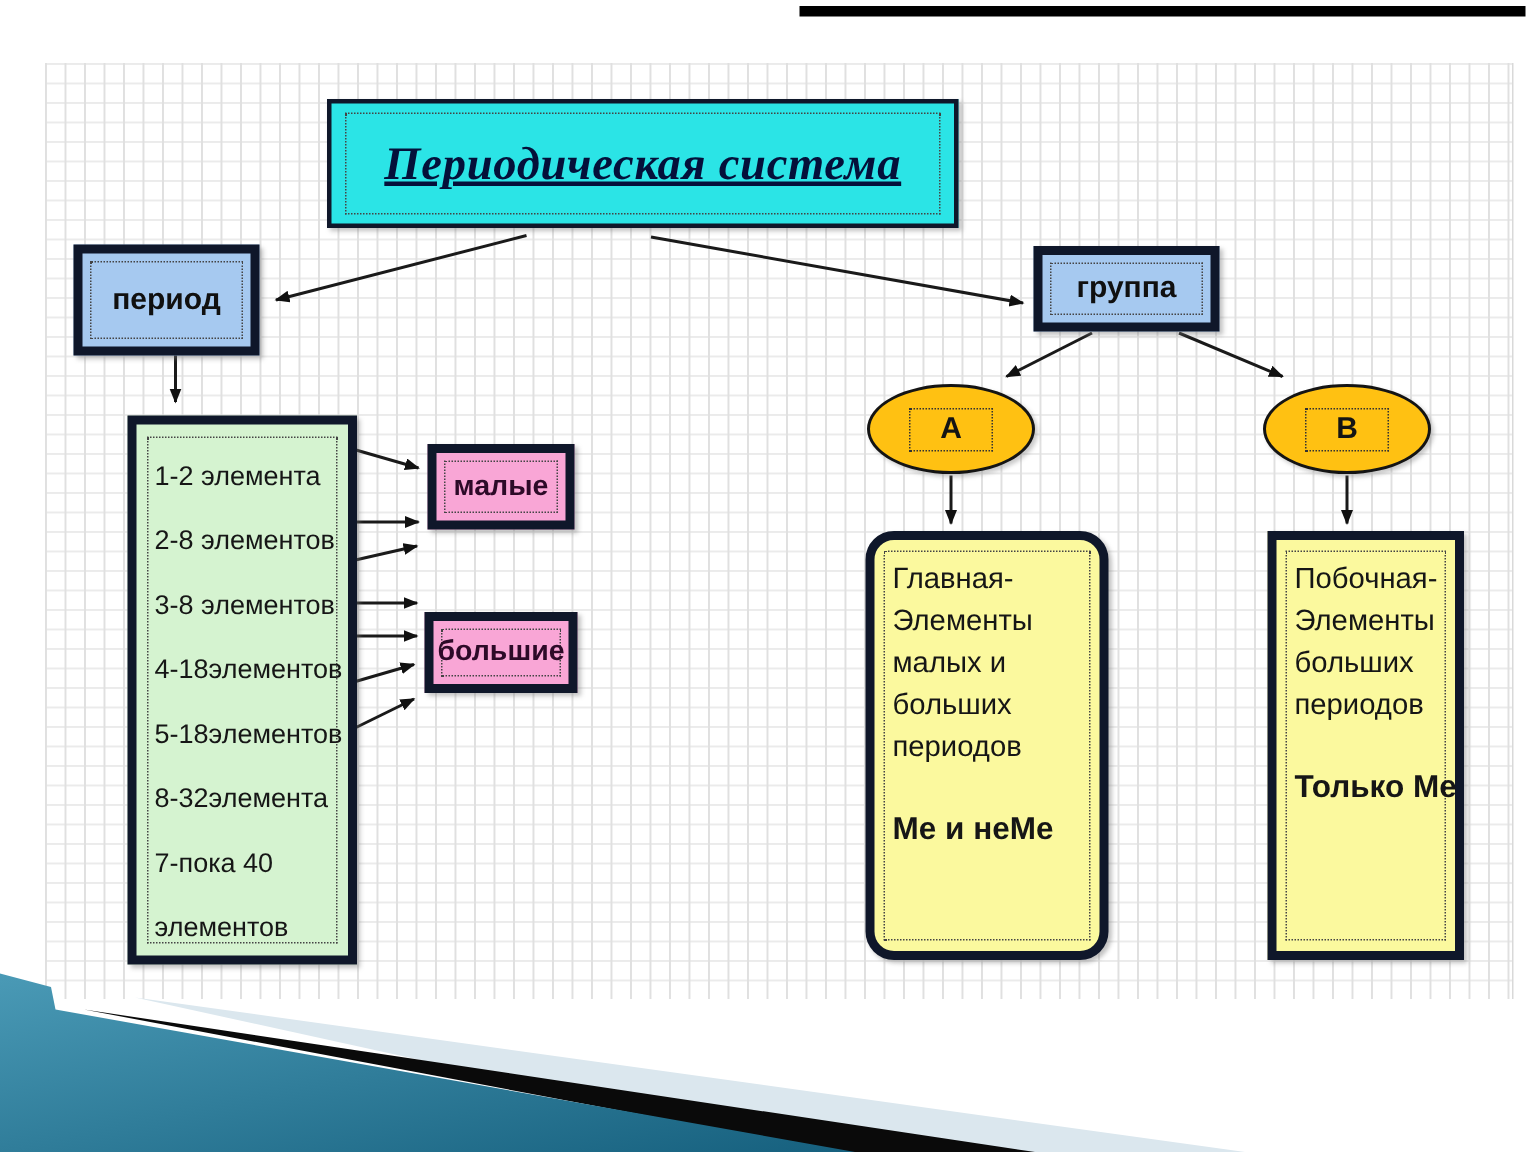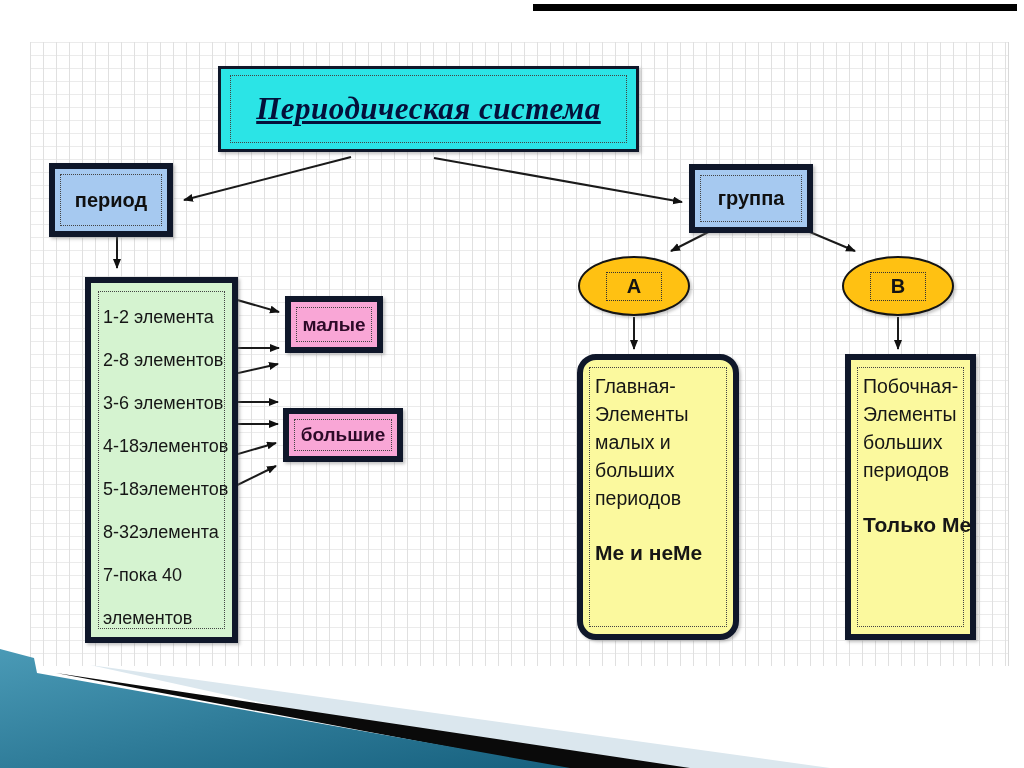--- a/index.html
+++ b/index.html
@@ -37,34 +37,34 @@
   .title-box .inner-dotted{inset:6px 9px;}
   .title-box .lbl{
     font-family:"Liberation Serif", serif;
     font-style:italic;font-weight:bold;font-size:31px;
     text-decoration:underline;color:#04103a;letter-spacing:.5px;
   }
 
   .blue-box{background:var(--c-blue);}
   .blue-box .lbl{font-weight:bold;font-size:20px;color:#101010;}
   .period-box{left:49px;top:163px;width:124px;height:74px;}
-  .gruppa-box{left:689px;top:164px;width:124px;height:69px;}
+  .gruppa-box{left:689px;top:164px;width:124px;height:57px;}
 
   .green-box{
     left:61px;top:277px;width:153px;height:366px;
     background:var(--c-green);justify-content:flex-start;align-items:flex-start;margin-left:24px;
   }
   .green-box .inner-dotted{inset:8px 7px;}
   .green-list{position:relative;z-index:2;padding:13px 0 0 12px;
     font-size:18px;line-height:43px;color:#161616;white-space:nowrap;}
 
   .pink-box{background:var(--c-pink);}
   .pink-box .lbl{font-size:19px;font-weight:700;color:#2d0a28;}
   .malye-box{left:285px;top:296px;width:98px;height:57px;}
-  .bolshie-box{left:283px;top:408px;width:120px;height:54px;}
+  .bolshie-box{left:283px;top:408px;width:102px;height:54px;}
 
   .ellipse{position:absolute;box-sizing:border-box;border:2px solid #141414;
     border-radius:50%;background:var(--c-gold);
     display:flex;align-items:center;justify-content:center;
     box-shadow:2px 2px 3px rgba(120,120,120,.4);}
   .ellipse-a{left:578px;top:256px;width:112px;height:60px;}
   .ellipse-b{left:842px;top:256px;width:112px;height:60px;}
   .ellipse .dot-rect{border:1px dotted #333;padding:2px 20px;
     font-weight:bold;font-size:20px;color:#141414;}
 
@@ -123,21 +123,21 @@
 <div class="node blue-box gruppa-box">
   <div class="inner-dotted"></div>
   <span class="lbl">группа</span>
 </div>
 
 <div class="node green-box">
   <div class="inner-dotted"></div>
   <div class="green-list">
     <div>1-2 элемента</div>
     <div>2-8 элементов</div>
-    <div>3-6 элементов</div>
+    <div>3-8 элементов</div>
     <div>4-18элементов</div>
     <div>5-18элементов</div>
     <div>8-32элемента</div>
     <div>7-пока 40</div>
     <div>элементов</div>
   </div>
 </div>
 
 <div class="node pink-box malye-box">
   <div class="inner-dotted"></div>

